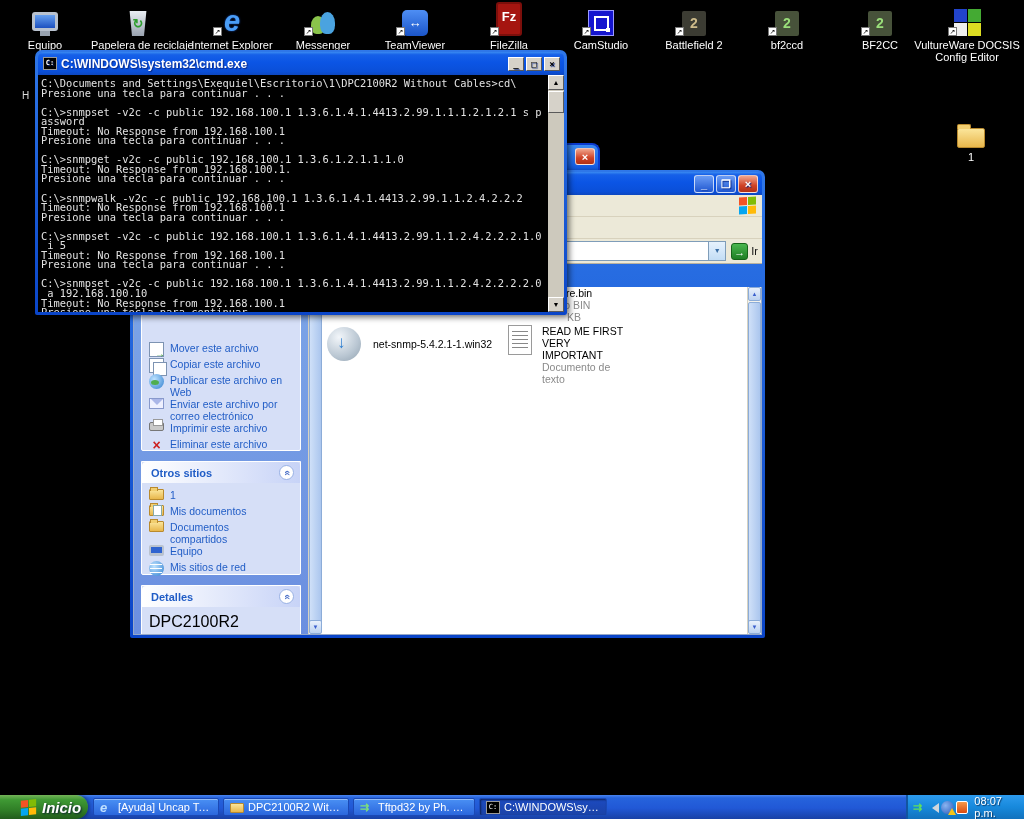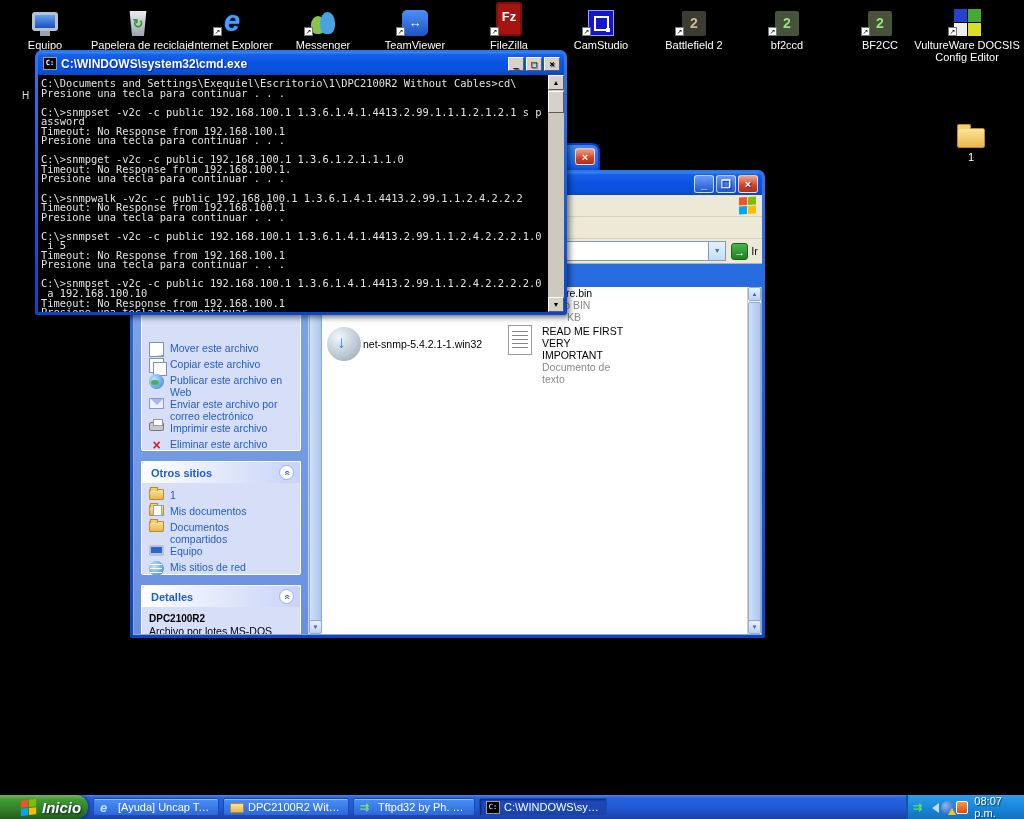--- a/index.html
+++ b/index.html
@@ -129,21 +129,21 @@
   .si-del{color:#cc2222;font-size:14px;line-height:14px;font-weight:bold;text-align:center;}
   .si-folder{height:11px;margin-top:3px;background:linear-gradient(#fbe59a,#e8b74c);
     border:1px solid #b98a2e;border-radius:1px;}
   .si-folder::before{content:"";position:absolute;top:-3px;left:0;width:6px;height:3px;
     background:#f2cf70;border:1px solid #b98a2e;border-bottom:none;}
   .si-docs::after{content:"";position:absolute;left:3px;top:-1px;width:7px;height:9px;background:#fff;border:1px solid #8aa;}
   .si-mini-pc{background:#b9c2cf;height:11px;margin-top:2px;border-radius:2px;}
   .si-mini-pc::before{content:"";position:absolute;inset:2px 2px 3px 2px;background:#2f63d0;}
   .si-net{border-radius:50%;background:radial-gradient(circle at 35% 35%,#bfe3ff,#2f7fd0);}
   .si-net::after{content:"";position:absolute;left:1px;top:7px;width:12px;height:1px;background:#fff;box-shadow:0 -4px 0 #fff,0 4px 0 #fff;}
-  .detname{font-size:10px;font-weight:bold;color:#000;}
+  .detname{font-size:16px;font-weight:normal;color:#000;}
   .dettype{font-size:10.5px;color:#000;margin-top:1px;}
 
   
   .vscroll{position:relative;width:14px;height:100%;background:#f3f2ec;flex:none;border-left:1px solid #d6d2c2;}
   .vbtn{position:absolute;left:0;width:13px;height:14px;background:linear-gradient(#e8f0fc,#bcd2f0);
     border:1px solid #8cacd8;border-radius:2px;color:#3a5fcd;font-size:6px;line-height:12px;text-align:center;}
   .vbtn.up{top:0;} .vbtn.down{bottom:0;}
   .vthumb{position:absolute;left:0;top:15px;width:13px;background:linear-gradient(90deg,#cfe0f8,#abc6ee);
     border:1px solid #8cacd8;border-radius:2px;}
   .content{position:relative;flex:1;height:100%;background:#fff;}
@@ -402,21 +402,21 @@
     <div class="content">
 
       <div style="position:absolute;left:213px;top:0">
         <div class="fitem-label">firmware.bin</div>
         <div class="ftype">Archivo BIN</div>
         <div class="ftype" style="padding-left:32px">KB</div>
       </div>
 
       <div style="position:absolute;left:5px;top:40px;display:flex;align-items:center">
         <div class="sphere"></div>
-        <div class="fitem-label" style="margin-left:2px">net-snmp-5.4.2.1-1.win32</div>
+        <div class="fitem-label" style="margin-left:12px">net-snmp-5.4.2.1-1.win32</div>
       </div>
 
       <div style="position:absolute;left:186px;top:38px;display:flex">
         <div class="textdoc"></div>
         <div style="margin-left:10px;width:88px">
           <div class="fitem-label">READ ME FIRST VERY IMPORTANT</div>
           <div class="ftype">Documento de texto</div>
         </div>
       </div>
 

